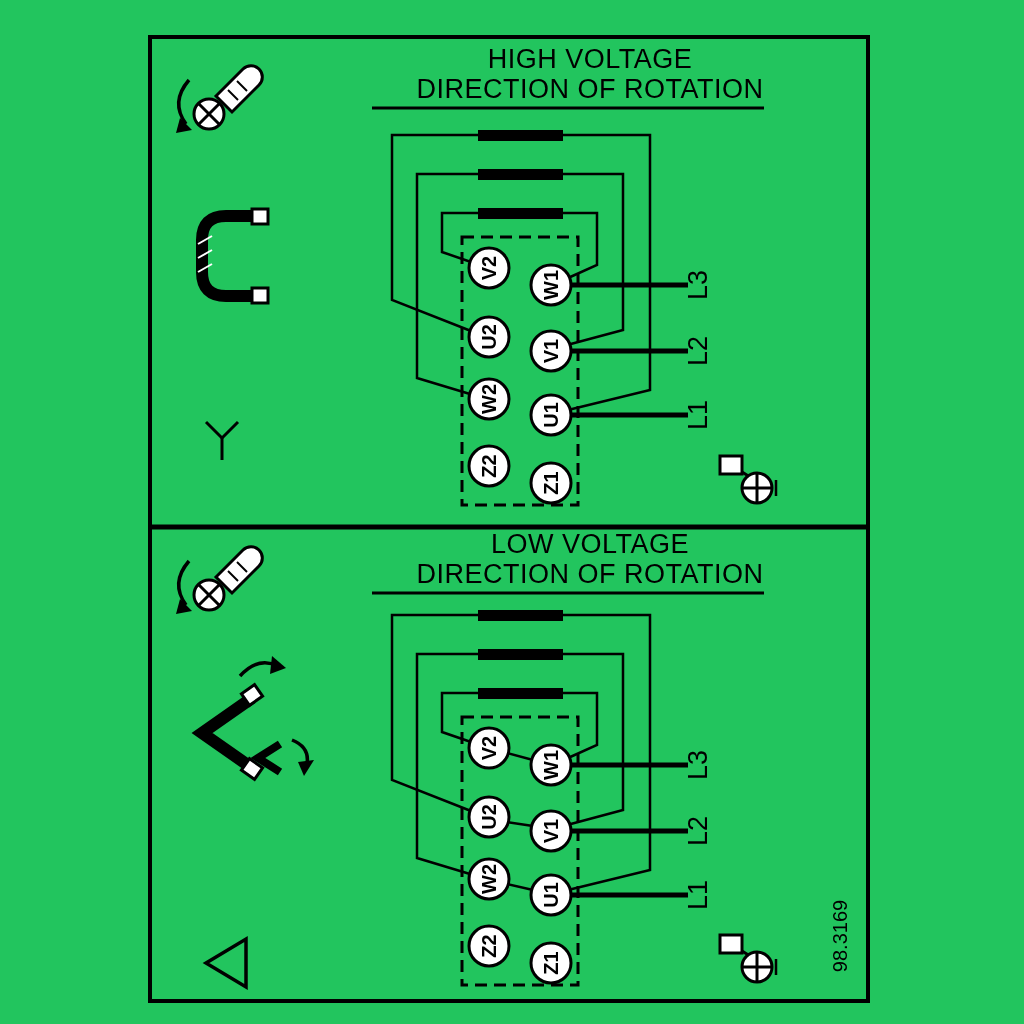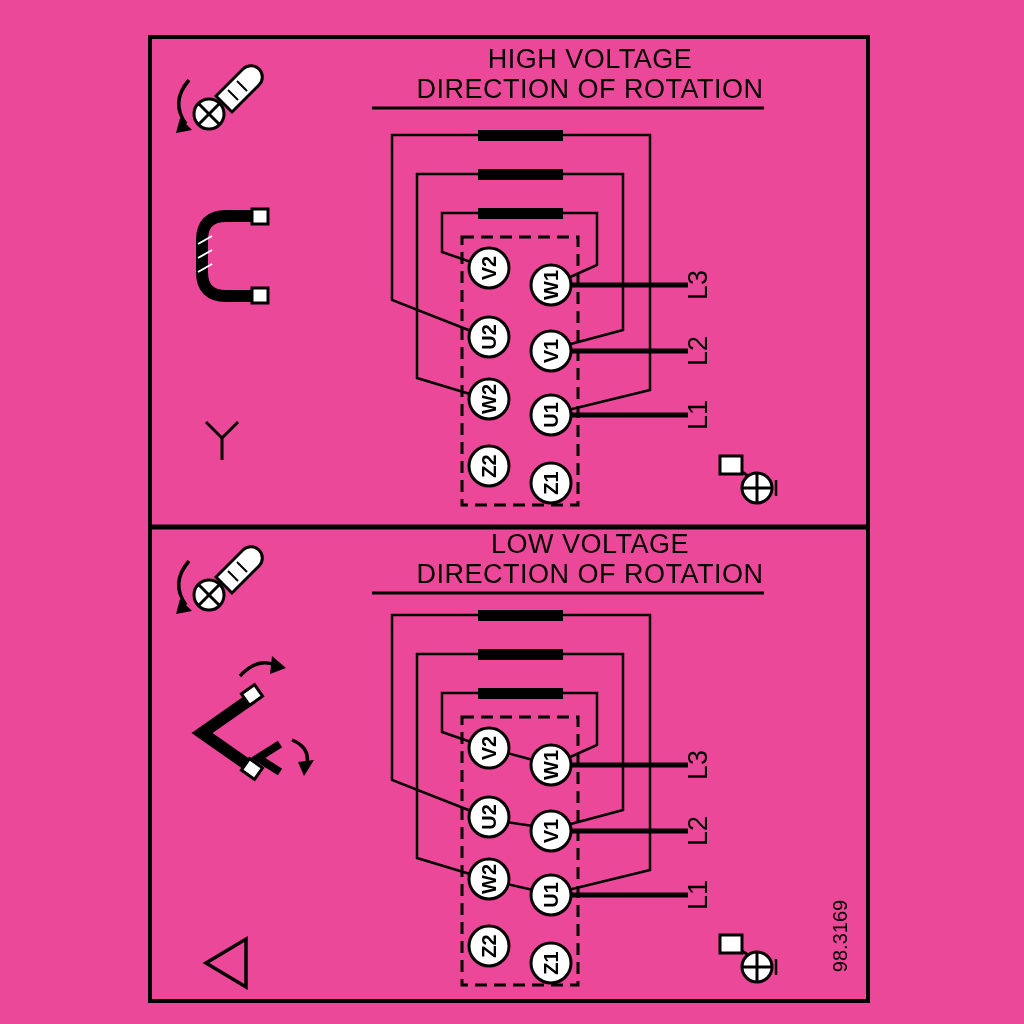--- a/index.html
+++ b/index.html
@@ -1,16 +1,16 @@
 <!DOCTYPE html>
 <html><head>
 <meta charset="utf-8">
 <style>
   html,body { margin:0; padding:0; background:#ffffff; }
-  .page { width:1024px; height:1024px; position:relative; background:#ec4899; }
+  .page { width:1024px; height:1024px; position:relative; background:#22c55e; }
   svg { display:block; }
   text { font-family:"Liberation Sans","DejaVu Sans",sans-serif; fill:#000; }
   .t-title { font-size:27px; letter-spacing:0.5px; }
   .t-term  { font-size:20px; font-weight:bold; }
   .t-line  { font-size:27px; }
   .t-fig   { font-size:20px; }
   .ink     { stroke:#000000; fill:none; }
   .fillwhite { fill:#ffffff; stroke:#000000; }
   .solid   { fill:#000000; stroke:none; }
 </style>

